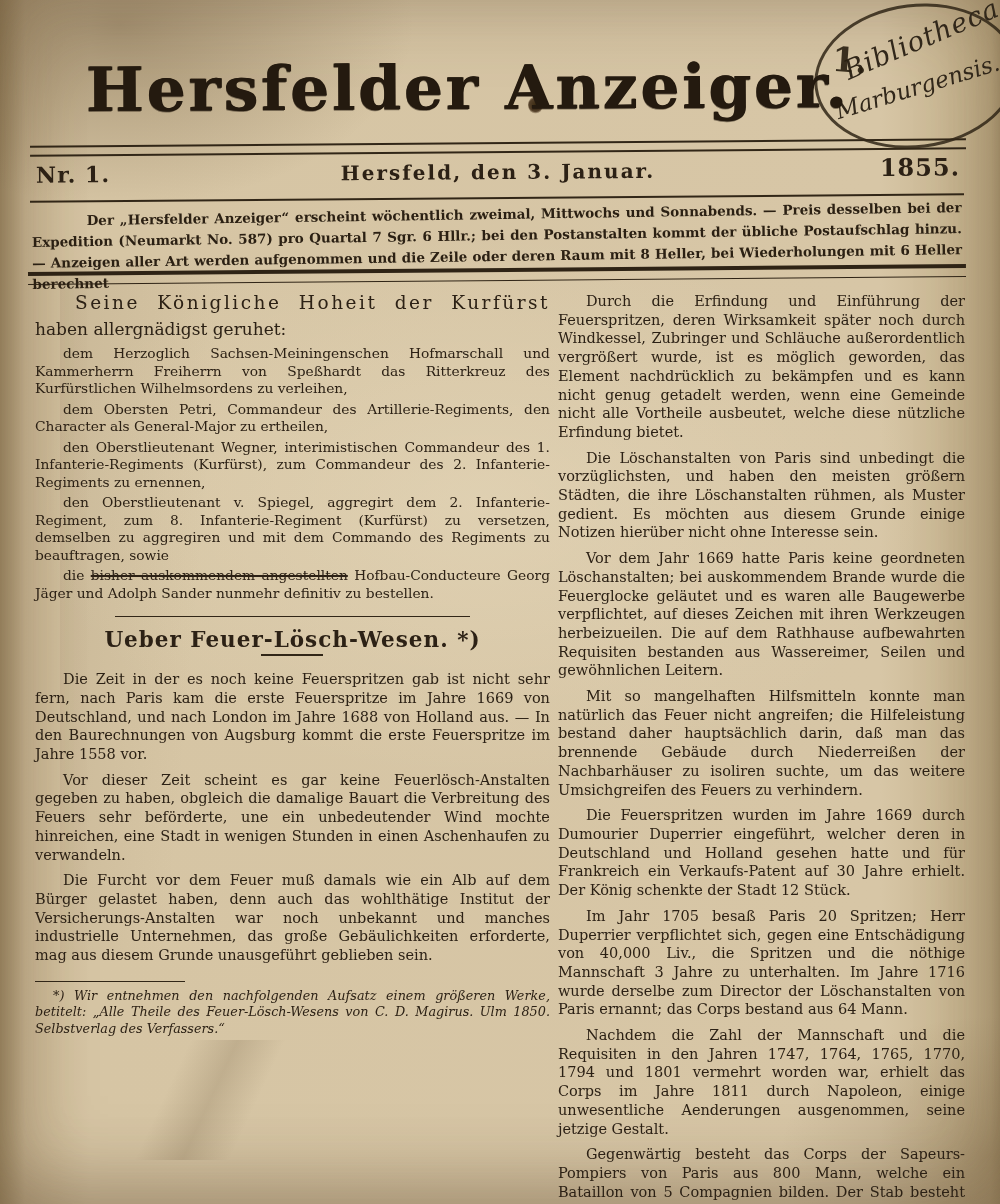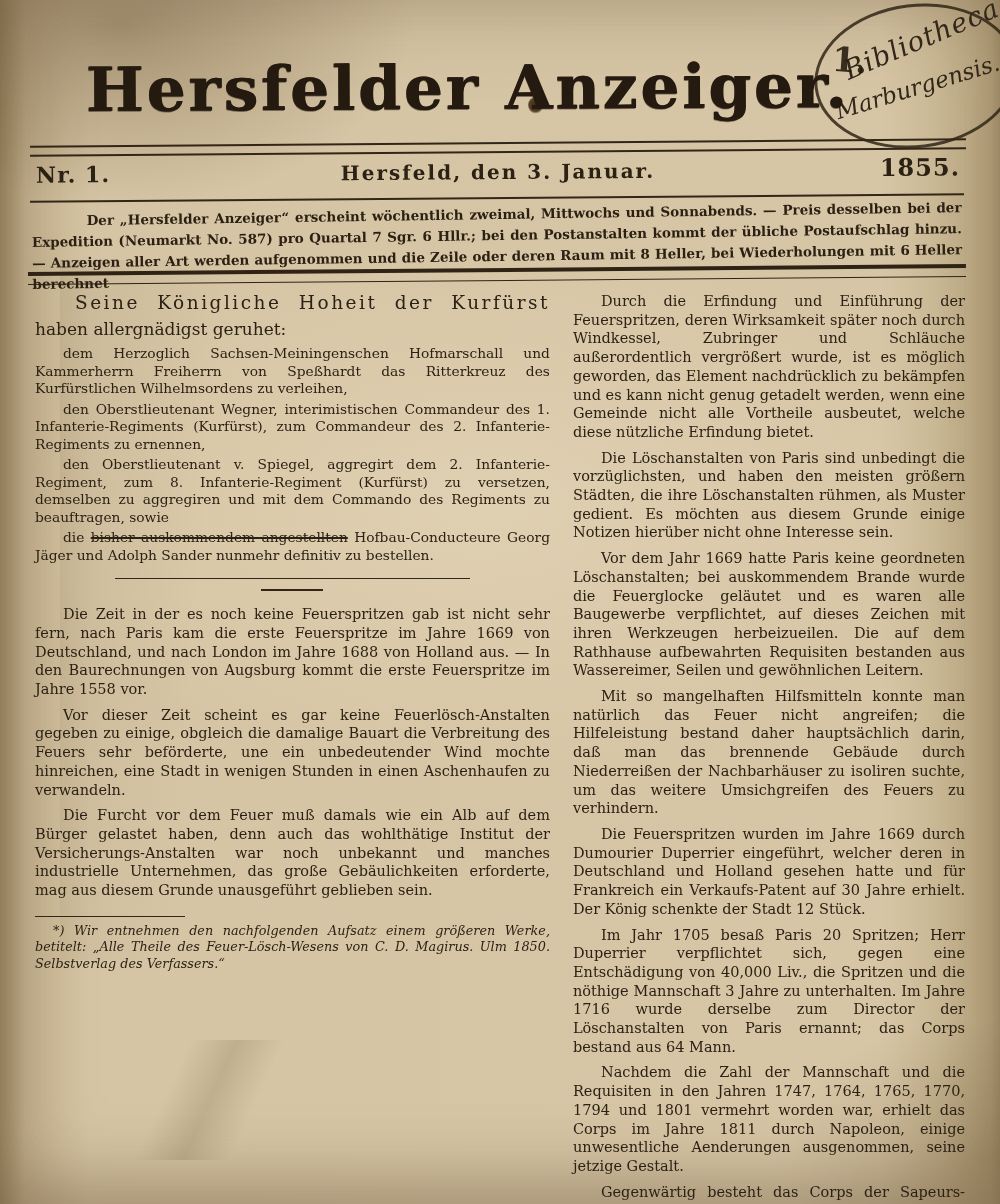--- a/index.html
+++ b/index.html
@@ -63,21 +63,21 @@
   .dateline .issue{font-size:22px;font-weight:bold;letter-spacing:1px;}
   .dateline .pdate{font-size:20px;font-weight:bold;letter-spacing:2px;text-align:center;}
   .dateline .year{font-size:24px;font-weight:bold;text-align:right;letter-spacing:1px;}
 
   .imprint{position:absolute;left:32px;right:38px;top:204px;margin:0;
     font-size:13.5px;font-weight:bold;line-height:1.55;text-align:justify;
     text-indent:55px;transform:rotate(-.85deg);color:#2b2013;}
 
   
   .columns{position:absolute;left:35px;right:35px;top:292px;bottom:0;
-    display:flex;gap:23px;}
+    display:flex;gap:8px;}
   .col{flex:1 1 0;text-align:justify;}
   .col p{margin:0 0 7px 0;font-size:14.5px;line-height:1.29;text-indent:28px;}
 
   .opening-spaced{font-size:18.5px;letter-spacing:2.5px;word-spacing:9px;
     text-indent:40px;white-space:nowrap;}
   .opening-rest{font-size:17px;margin:6px 0 6px 0;}
   .decree-item{margin:0 0 3px 0 !important;font-size:13.8px !important;line-height:1.27 !important;}
   .struck{text-decoration:line-through;text-decoration-thickness:2px;}
 
   .mid-rule{width:355px;margin:14px auto 10px auto;border-top:1.5px solid #312617;}
@@ -120,30 +120,32 @@
 
   <div class="rule-heavy"></div>
 
   <div class="columns">
 
     <div class="col">
       <div class="opening-spaced">Seine Königliche Hoheit der Kurfürst</div>
       <div class="opening-rest">haben allergnädigst geruhet:</div>
 
       <p class="decree-item">dem Herzoglich Sachsen-Meiningenschen Hofmarschall und Kammerherrn Freiherrn von Speßhardt das Ritterkreuz des Kurfürstlichen Wilhelmsordens zu verleihen,</p>
+      <p class="decree-item">dem Obersten Petri, Commandeur des Artillerie-Regiments, den Character als General-Major zu ertheilen,</p>
       <p class="decree-item">den Oberstlieutenant Wegner, interimistischen Commandeur des 1. Infanterie-Regiments (Kurfürst), zum Commandeur des 2. Infanterie-Regiments zu ernennen,</p>
       <p class="decree-item">den Oberstlieutenant v. Spiegel, aggregirt dem 2. Infanterie-Regiment, zum 8. Infanterie-Regiment (Kurfürst) zu versetzen, demselben zu aggregiren und mit dem Commando des Regiments zu beauftragen, sowie</p>
       <p class="decree-item"><span>die </span><span class="struck">bisher auskommendem angestellten</span><span> Hofbau-Conducteure Georg Jäger und Adolph Sander nunmehr definitiv zu bestellen.</span></p>
 
       <div class="mid-rule"></div>
 
+      <div class="article-heading">Ueber Feuer-Lösch-Wesen. *)</div>
       <div class="heading-underline"></div>
 
       <p>Die Zeit in der es noch keine Feuerspritzen gab ist nicht sehr fern, nach Paris kam die erste Feuerspritze im Jahre 1669 von Deutschland, und nach London im Jahre 1688 von Holland aus. — In den Baurechnungen von Augsburg kommt die erste Feuerspritze im Jahre 1558 vor.</p>
-      <p>Vor dieser Zeit scheint es gar keine Feuerlösch-Anstalten gegeben zu einige, obgleich die damalige Bauart die Verbreitung des Feuers sehr beförderte, une ein unbedeutender Wind mochte hinreichen, eine Stadt in wenigen Stunden in einen Aschenhaufen zu verwandeln.</p>
+      <p>Vor dieser Zeit scheint es gar keine Feuerlösch-Anstalten gegeben zu haben, obgleich die damalige Bauart die Verbreitung des Feuers sehr beförderte, une ein unbedeutender Wind mochte hinreichen, eine Stadt in wenigen Stunden in einen Aschenhaufen zu verwandeln.</p>
       <p>Die Furcht vor dem Feuer muß damals wie ein Alb auf dem Bürger gelastet haben, denn auch das wohlthätige Institut der Versicherungs-Anstalten war noch unbekannt und manches industrielle Unternehmen, das große Gebäulichkeiten erforderte, mag aus diesem Grunde unausgeführt geblieben sein.</p>
 
       <div class="footnote">
         <div class="footnote-rule"></div>
         <p>*) Wir entnehmen den nachfolgenden Aufsatz einem größeren Werke, betitelt: „Alle Theile des Feuer-Lösch-Wesens von C. D. Magirus. Ulm 1850. Selbstverlag des Verfassers.“</p>
       </div>
     </div>
 
     <div class="col">
       <p>Durch die Erfindung und Einführung der Feuerspritzen, deren Wirksamkeit später noch durch Windkessel, Zubringer und Schläuche außerordentlich vergrößert wurde, ist es möglich geworden, das Element nachdrücklich zu bekämpfen und es kann nicht genug getadelt werden, wenn eine Gemeinde nicht alle Vortheile ausbeutet, welche diese nützliche Erfindung bietet.</p>

